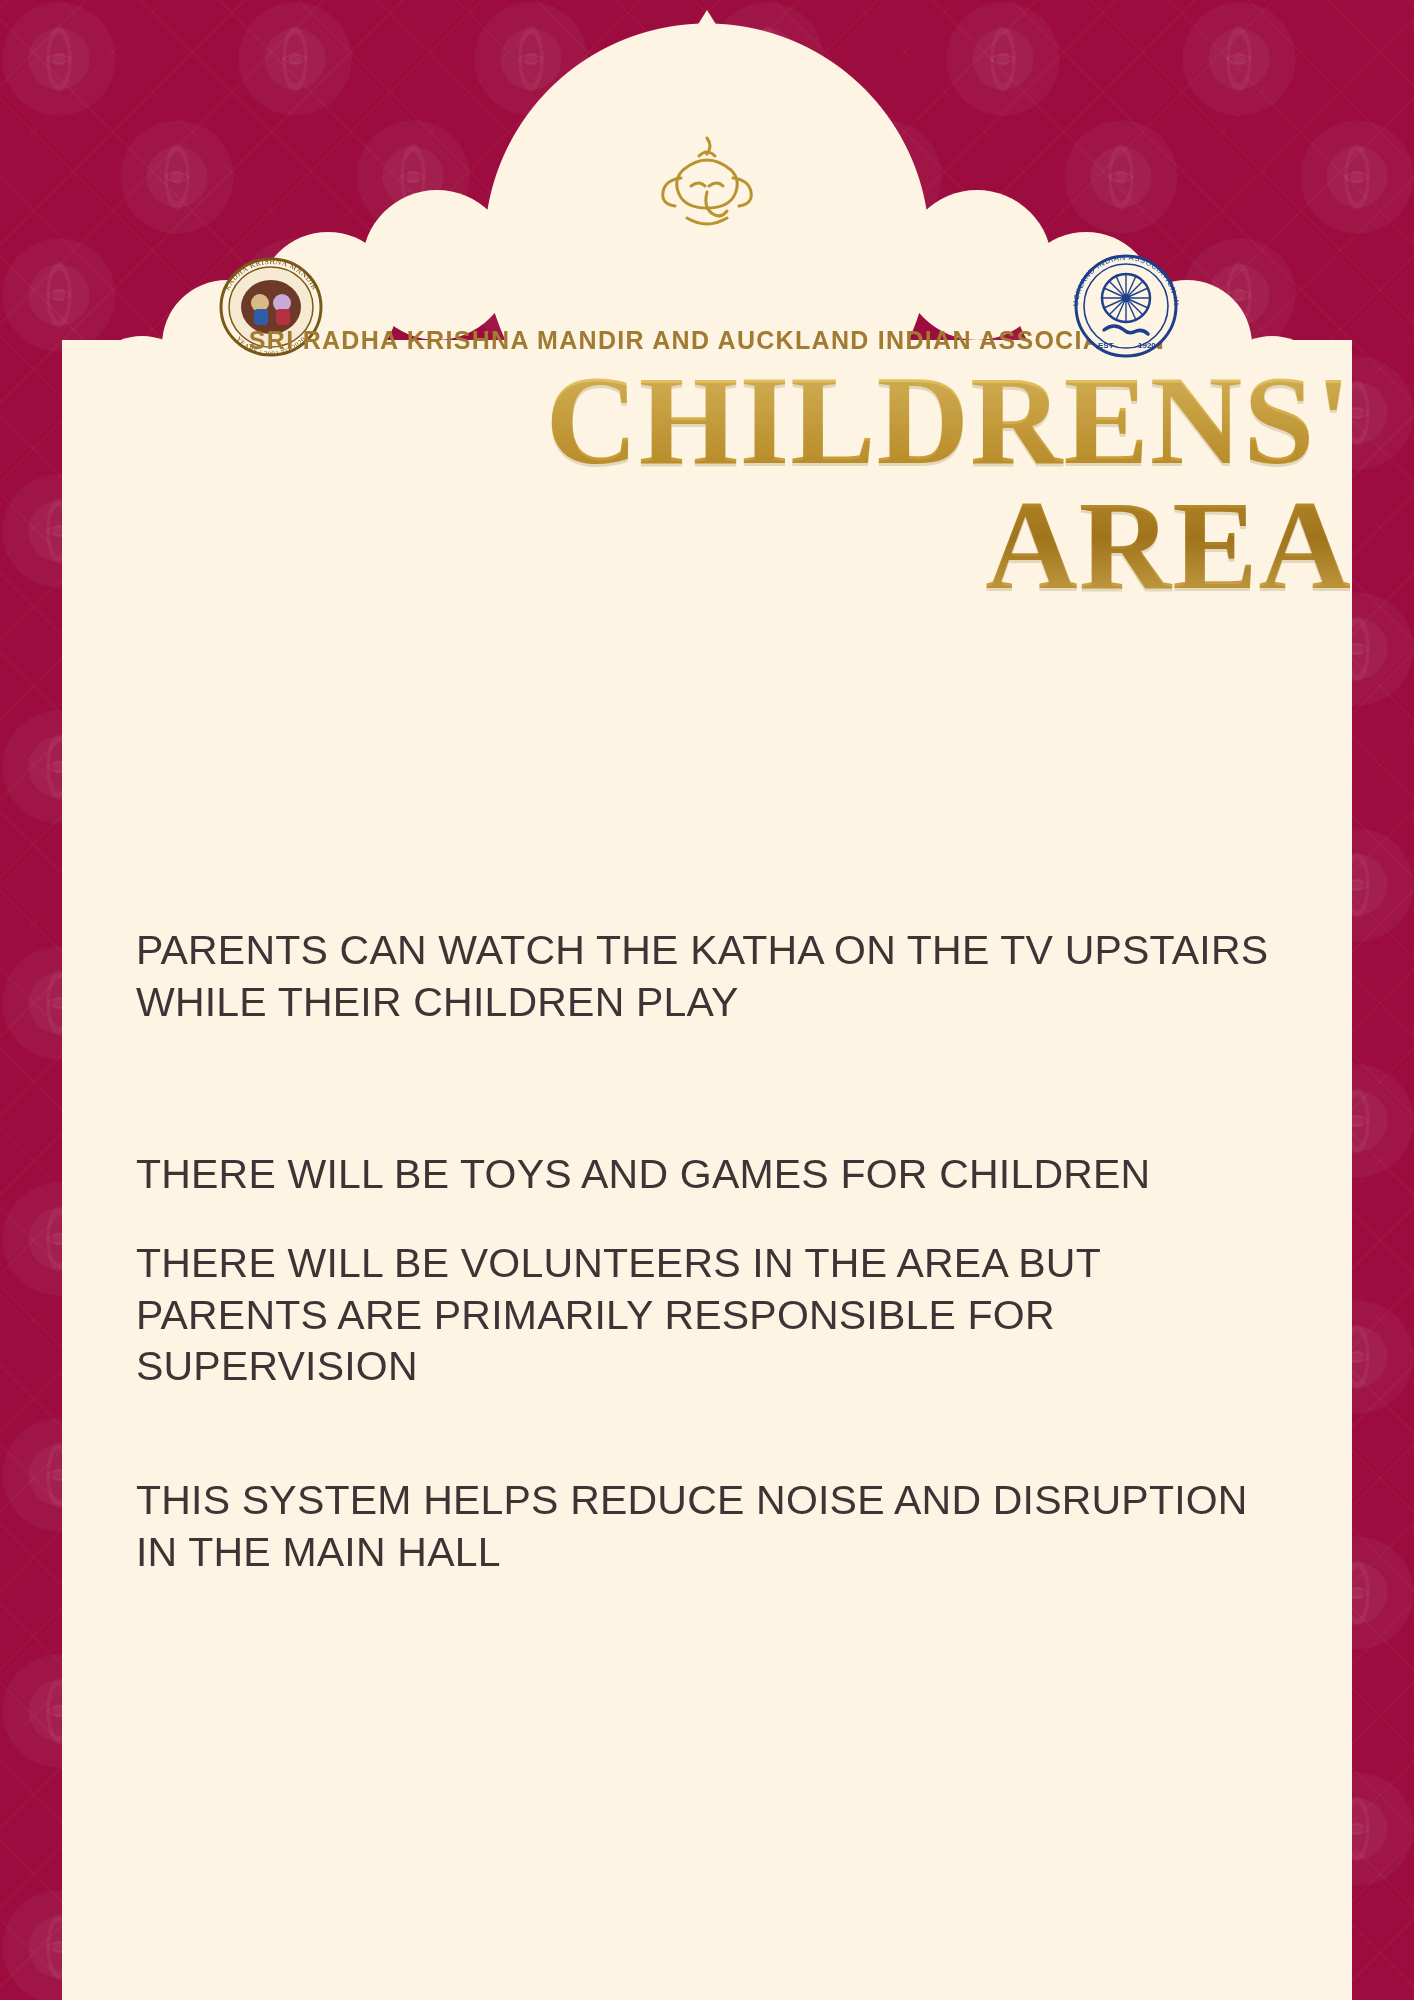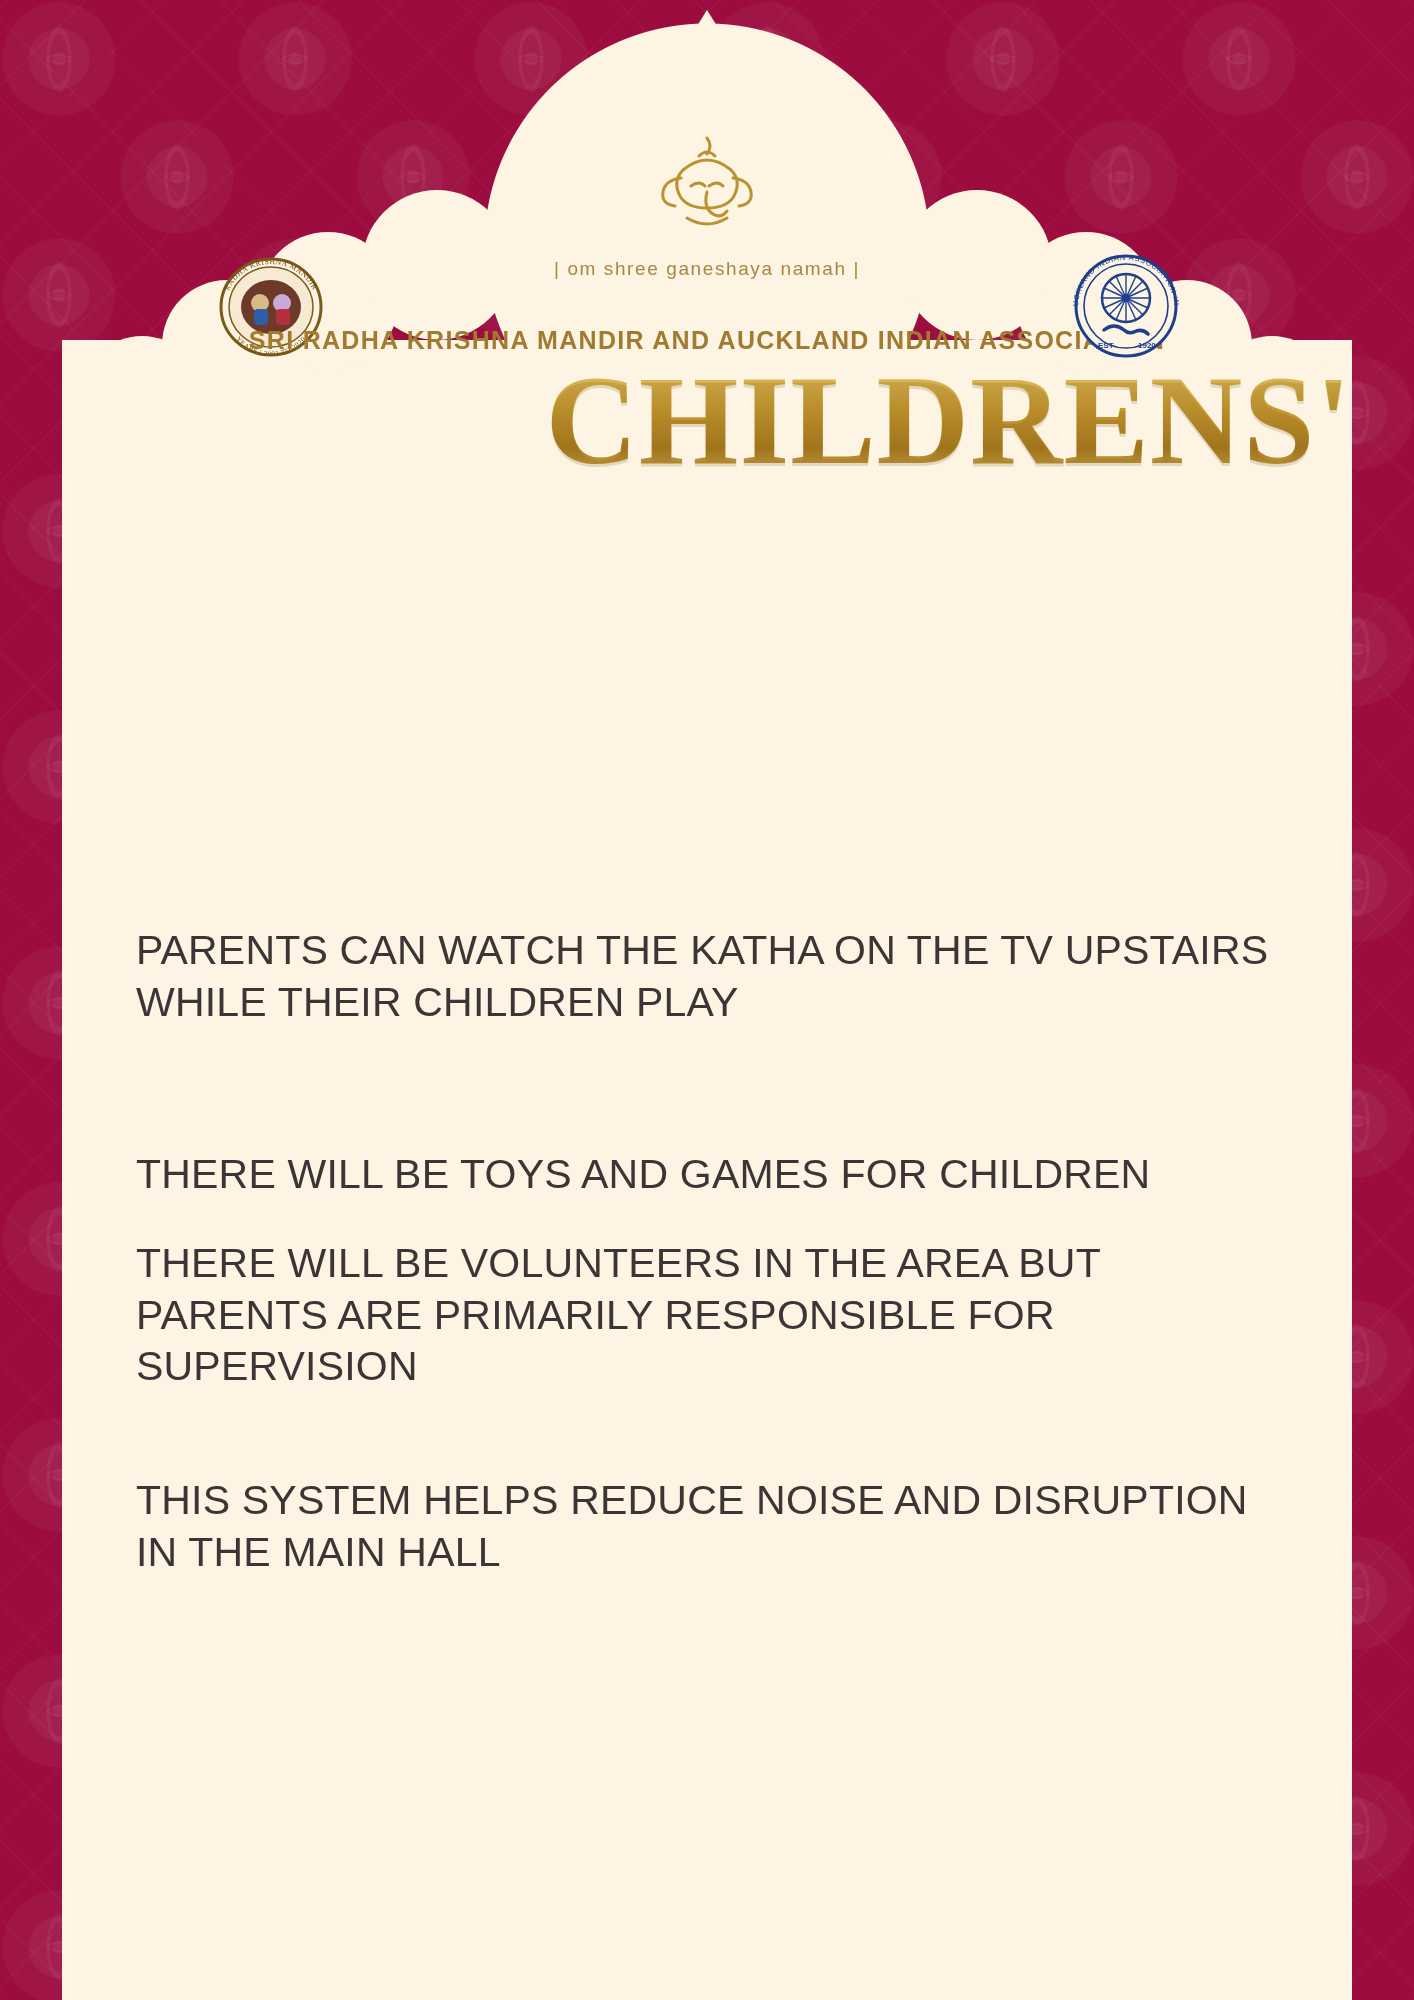--- a/index.html
+++ b/index.html
@@ -305,21 +305,20 @@
             <path d="M44 56 q8 -6 14 0"></path>
             <path d="M62 56 q8 -6 14 0"></path>
             <path d="M60 62 q-4 16 6 22 q8 5 14 -3"></path>
             <path d="M34 48 q-16 2 -18 14 q-2 12 12 14"></path>
             <path d="M86 48 q16 2 18 14 q2 12 -12 14"></path>
             <path d="M40 88 q20 12 40 0"></path>
           </g>
         </svg>
       </div>
 
-      <div class="mantra">| om shree ganeshaya namah |</div>
 
       <div class="badge-left">
         <svg viewBox="0 0 122 108" width="122" height="108" aria-hidden="true">
           <defs>
             <path id="arcTopL" d="M14,58 a47,47 0 0 1 94,0"></path>
             <path id="arcBotL" d="M16,58 a45,45 0 0 0 90,0"></path>
           </defs>
           <ellipse cx="61" cy="54" rx="50" ry="48" fill="#fdf4e3" stroke="#7a5a18" stroke-width="3"></ellipse>
           <ellipse cx="61" cy="54" rx="42" ry="40" fill="#f6ead2" stroke="#7a5a18" stroke-width="1.5"></ellipse>
           <ellipse cx="61" cy="54" rx="30" ry="27" fill="#6d3a2a"></ellipse>
@@ -361,20 +360,21 @@
           <text x="32" y="98" font-size="8" font-family="Liberation Sans, sans-serif" fill="#1d3f8c" font-weight="bold">EST</text>
           <text x="72" y="98" font-size="8" font-family="Liberation Sans, sans-serif" fill="#1d3f8c" font-weight="bold">1920</text>
           <text font-size="7.4" font-family="Liberation Sans, sans-serif" fill="#1d3f8c" letter-spacing="0.8">
             <textPath href="#arcTopR" startOffset="50%" text-anchor="middle">AUCKLAND  INDIAN  ASSOCIATION INC</textPath>
           </text>
         </svg>
       </div>
 
       <div class="title">
         <span>CHILDRENS'</span>
+        <span class="l2">AREA</span>
       </div>
 
       <div class="para p1">PARENTS CAN WATCH THE KATHA ON THE TV UPSTAIRS WHILE THEIR CHILDREN PLAY</div>
       <div class="para p2">THERE WILL BE TOYS AND GAMES FOR CHILDREN</div>
       <div class="para p4">THIS SYSTEM HELPS REDUCE NOISE AND DISRUPTION IN THE MAIN HALL</div>
       <div class="para p3">THERE WILL BE VOLUNTEERS IN THE AREA BUT PARENTS ARE PRIMARILY RESPONSIBLE FOR SUPERVISION</div>
 
     </div>
   </div>
 </div>

